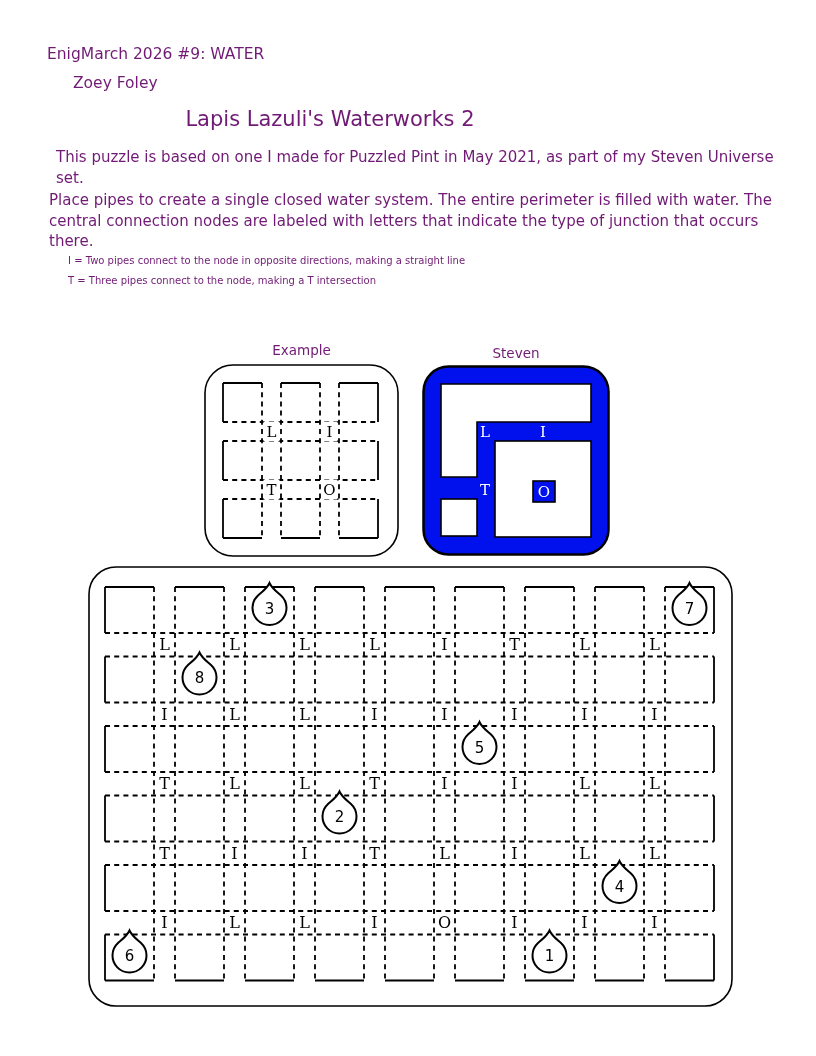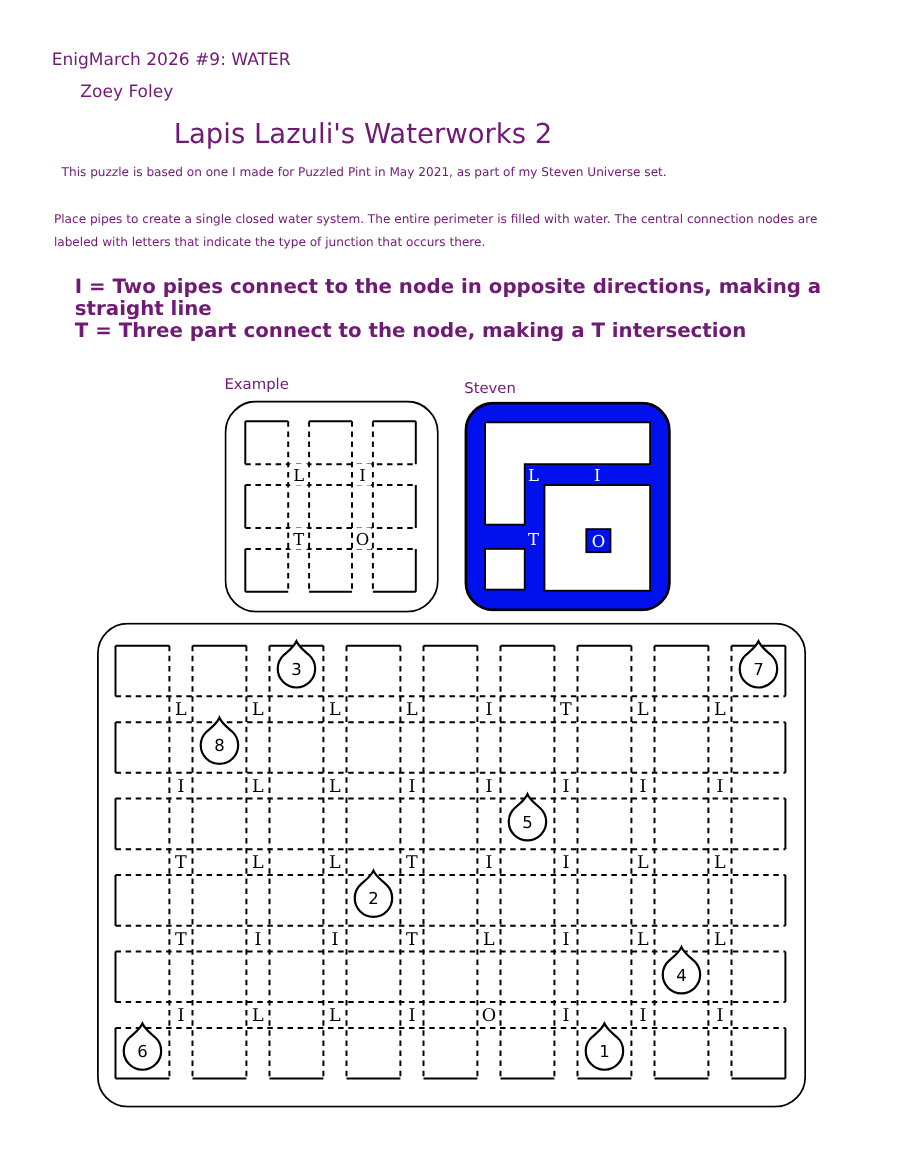--- a/index.html
+++ b/index.html
@@ -6,24 +6,24 @@
   .page{
     position:relative;
     width:816px;height:1056px;
     background:#ffffff;
     font-family:"DejaVu Sans",sans-serif;
     color:#701a75;
     overflow:hidden;
   }
   .abs{position:absolute;}
   .hdr{font-size:15.5px;}
-  .title{width:660px;text-align:center;font-size:25px;}
-  .body-text{font-size:11px;line-height:20.5px;}
-  .legend div{font-size:18px;line-height:20px;font-weight:bold;}
-  .dia-label{font-size:13.5px;}
+  .title{width:660px;text-align:center;font-size:21px;}
+  .body-text{font-size:15px;line-height:20.5px;}
+  .legend div{font-size:10px;line-height:20px;}
+  .dia-label{font-size:13.5px;text-align:center;}
   svg text{font-family:"DejaVu Serif",serif;}
   svg text.dropnum{font-family:"DejaVu Sans",sans-serif;}
   svg text.ansletter{fill:#fff;}
 </style>
 </head>
 <body>
 
 <div class="page">
 
   <div class="abs hdr" style="left:47px;top:45px;">EnigMarch 2026 #9: WATER</div>
@@ -31,21 +31,21 @@
   <div class="abs hdr" style="left:53px;top:74px;margin-left:20px;">Zoey Foley</div>
 
   <div class="abs title" style="left:0;top:107px;">Lapis Lazuli's Waterworks 2</div>
 
   <div class="abs body-text" style="left:56px;top:147px;width:730px;">This puzzle is based on one I made for Puzzled Pint in May 2021, as part of my Steven Universe set.</div>
 
   <div class="abs body-text" style="left:49px;top:190px;width:730px;">Place pipes to create a single closed water system. The entire perimeter is filled with water. The central connection nodes are labeled with letters that indicate the type of junction that occurs there.</div>
 
   <div class="abs legend" style="left:68px;top:251px;width:700px;">
     <div>I = Two pipes connect to the node in opposite directions, making a straight line</div>
-    <div>T = Three part connect to the node, making a T intersection</div>
+    <div>T = Three pipes connect to the node, making a T intersection</div>
   </div>
 
   <div class="abs dia-label" style="left:204px;top:342px;width:195px;">Example</div>
 
   <div class="abs" style="left:204px;top:364px;">
     <svg id="example-svg" width="195" height="193" viewBox="0 0 195 193">
         <rect x="1" y="1" width="193" height="191" rx="28" fill="none" stroke="#000" stroke-width="1.6"></rect>
         <line x1="19" y1="58" x2="174" y2="58" stroke="#000" stroke-width="1.8" stroke-dasharray="5,4.2"></line>
         <line x1="19" y1="77" x2="174" y2="77" stroke="#000" stroke-width="1.8" stroke-dasharray="5,4.2"></line>
         <line x1="19" y1="116" x2="174" y2="116" stroke="#000" stroke-width="1.8" stroke-dasharray="5,4.2"></line>

